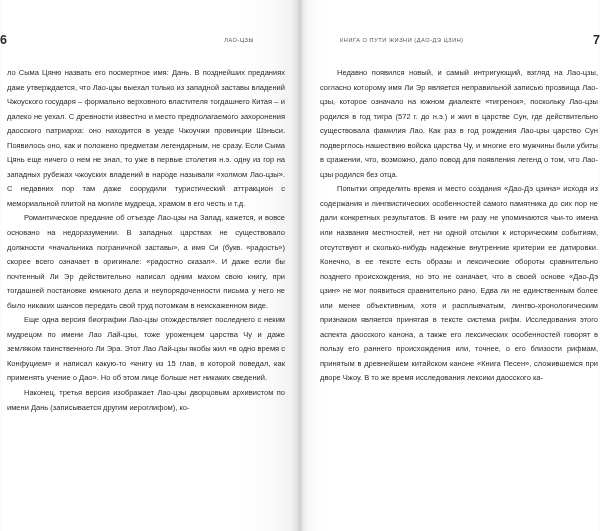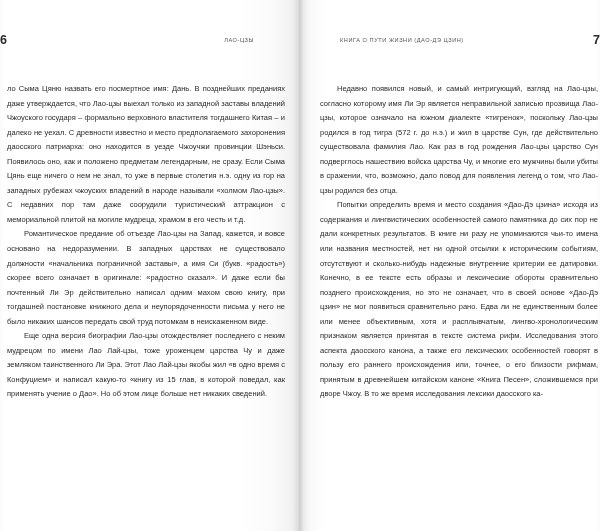--- a/index.html
+++ b/index.html
@@ -107,21 +107,21 @@
     letter-spacing: 0.55px;
     color: #555555;
     text-transform: uppercase;
     white-space: nowrap;
   }
   .head-title-left  { right: 32px; }
   .head-title-right { left: 26px; }
 
   
   .text-block {
-    margin-top: 28px;
+    margin-top: 12px;
     width: 278px;
   }
   .page-left  .text-block { margin-left: 7px; }
   .page-right .text-block { margin-left: 6px; }
 
   .text-block p {
     margin: 0;
     font-size: 7.5px;
     line-height: 14.55px;
     text-align: justify;
@@ -157,20 +157,21 @@
 
     <div class="running-head left">
       <span class="folio folio-left">6</span>
       <span class="head-title head-title-left">ЛАО-ЦЗЫ</span>
     </div>
 
     <div class="text-block">
       <p class="cont">ло Сыма Цяню назвать его посмертное имя: Дань. В позднейших преданиях даже утверждается, что Лао-цзы выехал только из западной заставы владений Чжоуского государя – формально верховного властителя тогдашнего Китая – и далеко не уехал. С древности известно и место предполагаемого захоронения даосского патриарха: оно находится в уезде Чжоучжи провинции Шэньси. Появилось оно, как и положено предметам легендарным, не сразу. Если Сыма Цянь еще ничего о нем не знал, то уже в первые столетия н.э. одну из гор на западных рубежах чжоуских владений в народе называли «холмом Лао-цзы». С недавних пор там даже соорудили туристический аттракцион с мемориальной плитой на могиле мудреца, храмом в его честь и т.д.</p>
       <p class="indented">Романтическое предание об отъезде Лао-цзы на Запад, кажется, и вовсе основано на недоразумении. В западных царствах не существовало должности «начальника пограничной заставы», а имя Си (букв. «радость») скорее всего означает в оригинале: «радостно сказал». И даже если бы почтенный Ли Эр действительно написал одним махом свою книгу, при тогдашней постановке книжного дела и неупорядоченности письма у него не было никаких шансов передать свой труд потомкам в неискаженном виде.</p>
       <p class="indented">Еще одна версия биографии Лао-цзы отождествляет последнего с неким мудрецом по имени Лао Лай-цзы, тоже уроженцем царства Чу и даже земляком таинственного Ли Эра. Этот Лао Лай-цзы якобы жил «в одно время с Конфуцием» и написал какую-то «книгу из 15 глав, в которой поведал, как применять учение о Дао». Но об этом лице больше нет никаких сведений.</p>
+      <p class="indented">Наконец, третья версия изображает Лао-цзы дворцовым архивистом по имени Дань (записывается другим иероглифом), ко-</p>
     </div>
   </div>
 
   <div class="page page-right">
     <div class="outer-edge-right"></div>
 
     <div class="running-head right">
       <span class="head-title head-title-right">КНИГА О ПУТИ ЖИЗНИ (ДАО-ДЭ ЦЗИН)</span>
       <span class="folio folio-right">7</span>
     </div>

